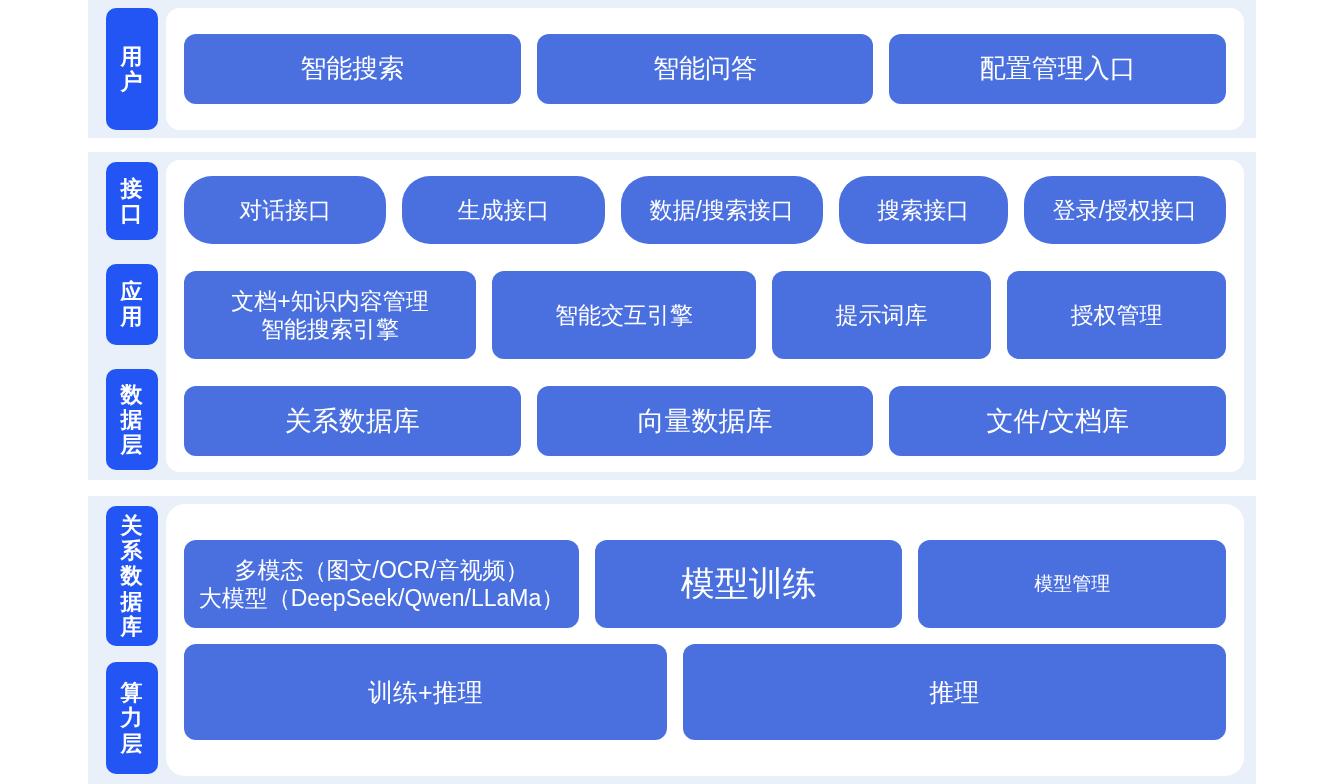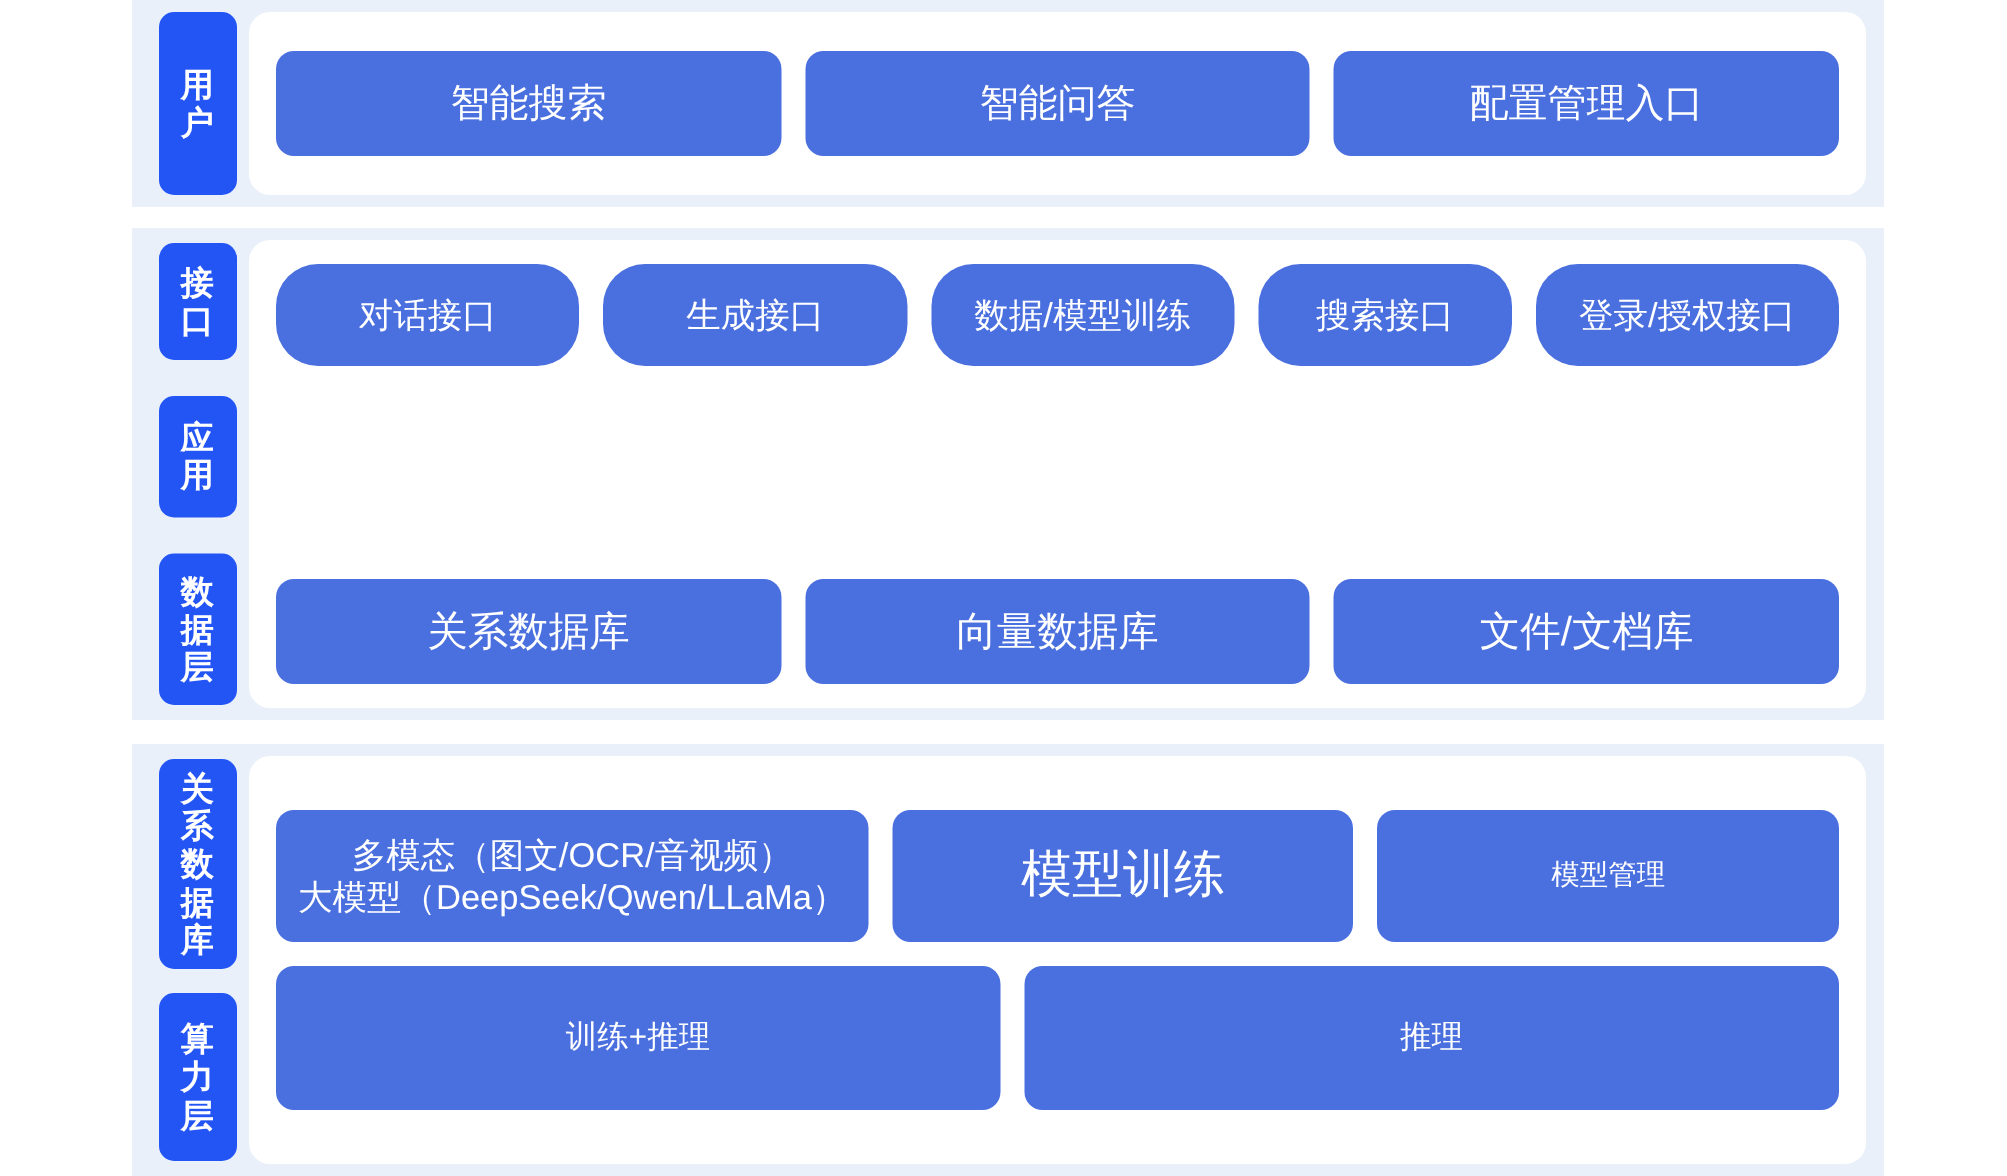--- a/index.html
+++ b/index.html
@@ -106,26 +106,26 @@
   #row-app .card:nth-child(1){flex:1.36 1 0;}
   #row-app .card:nth-child(2){flex:1.22 1 0;}
   #row-app .card:nth-child(3){flex:1 1 0;}
   #row-app .card:nth-child(4){flex:1 1 0;}
   #row-data .card{height:70px;font-size:27px;flex:1 1 0;}
 
   
   #band-base .tabcol{justify-content:space-between;padding-top:10px;padding-bottom:10px;gap:6px;}
   #tab-basemodel{height:140px;}
   #tab-compute{height:112px;}
-  #band-base .panel{gap:16px;padding:18px 18px;justify-content:center;}
+  #band-base .panel{gap:16px;padding:18px 18px;justify-content:center;border-radius:19px;}
   #row-model .card{height:88px;}
   #row-model .card:nth-child(1){flex:1.30 1 0;font-size:23px;}
   #row-model .card:nth-child(2){flex:1 1 0;font-size:34px;}
   #row-model .card:nth-child(3){flex:1 1 0;font-size:19px;}
-  #row-compute .card{height:96px;font-size:21px;}
+  #row-compute .card{height:96px;font-size:25px;}
   #row-compute .card:nth-child(1){flex:1 1 0;}
   #row-compute .card:nth-child(2){flex:1.13 1 0;}
 </style>
 </head>
 <body>
 
 <div class="stage">
 
   <div class="band" id="band-user">
     <div class="tabcol">
@@ -152,25 +152,32 @@
       </div>
       <div class="tab" id="tab-data">
         <span>数据层</span>
       </div>
     </div>
     <div class="panel">
 
       <div class="row" id="row-interface">
         <div class="card">对话接口</div>
         <div class="card">生成接口</div>
-        <div class="card">数据/模型训练</div>
+        <div class="card">数据/搜索接口</div>
         <div class="card">搜索接口</div>
         <div class="card">登录/授权接口</div>
       </div>
 
+      <div class="row" id="row-app">
+        <div class="card">文档+知识内容管理
+智能搜索引擎</div>
+        <div class="card">智能交互引擎</div>
+        <div class="card">提示词库</div>
+        <div class="card">授权管理</div>
+      </div>
 
       <div class="row" id="row-data">
         <div class="card">关系数据库</div>
         <div class="card">向量数据库</div>
         <div class="card">文件/文档库</div>
       </div>
 
     </div>
   </div>
 

